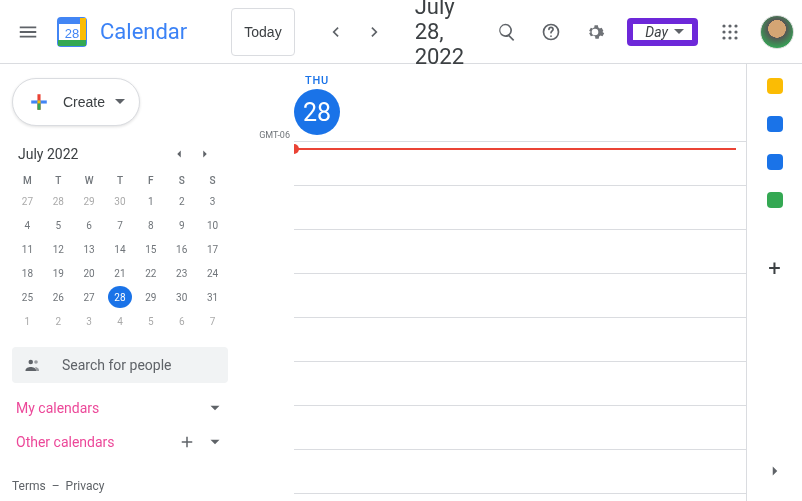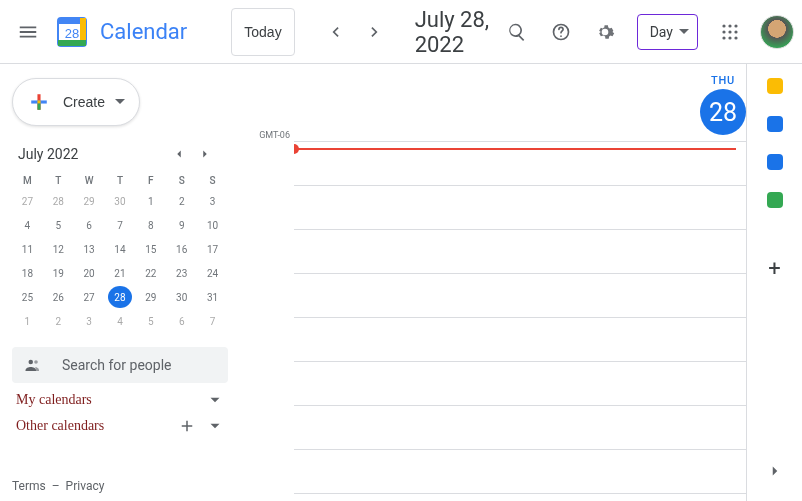--- a/index.html
+++ b/index.html
@@ -5,41 +5,41 @@
 * { box-sizing: border-box; margin: 0; padding: 0; }
 body { font-family: "Google Sans", Roboto, Arial, sans-serif; color: #3c4043; background: #fff; width: 802px; height: 501px; overflow: hidden; display: flex; flex-direction: column; }
 .header { height: 64px; display: flex; align-items: center; padding: 0 8px; border-bottom: 1px solid #dadce0; gap: 4px; }
 .icon-btn { width: 40px; height: 40px; border-radius: 50%; display: flex; align-items: center; justify-content: center; cursor: pointer; color: #5f6368; background: none; border: none; }
 .logo { display: flex; align-items: center; gap: 8px; cursor: pointer; margin-right: 40px; }
 .logo-mark { width: 40px; height: 40px; position: relative; }
 .logo-text { font-size: 22px; color: #3b82f6; }
 .today-btn { border: 1px solid #dadce0; background: #fff; border-radius: 4px; height: 48px; padding: 0 12px; font-size: 14px; color: #3c4043; cursor: pointer; margin-right: 16px; }
 .nav-arrows { display: flex; margin-right: 16px; }
 .header-date { font-size: 22px; color: #3c4043; flex: 1; }
-.view-select { border: 1px solid #6d28d9; border-radius: 4px; height: 36px; padding: 0 8px 0 12px; display: flex; align-items: center; gap: 6px; cursor: pointer; font-size: 14px; margin: 0 8px; }
+.view-select { border: 6px solid #6d28d9; border-radius: 4px; height: 28px; padding: 0 8px 0 12px; display: flex; align-items: center; gap: 6px; cursor: pointer; font-size: 14px; margin: 0 8px; font-style: italic; }
 .avatar { width: 34px; height: 34px; border-radius: 50%; background: radial-gradient(circle at 50% 40%, #d4a574 35%, #555 36%, #3a5 80%); margin-left: 6px; cursor: pointer; border: 1px solid #ddd; }
 .body { flex: 1; display: flex; overflow: hidden; }
 .sidebar { width: 248px; padding: 14px 20px 8px 12px; display: flex; flex-direction: column; overflow: hidden; }
 .create-btn { width: 128px; height: 48px; border-radius: 24px; border: 1px solid #dadce0; background: #fff; display: flex; align-items: center; padding: 0 12px; gap: 10px; font-size: 14px; color: #3c4043; cursor: pointer; box-shadow: 0 1px 3px rgba(0,0,0,.12); margin-bottom: 16px; }
 .plus-icon { width: 28px; height: 28px; position: relative; }
 .mini-hdr { display: flex; align-items: center; justify-content: space-between; font-size: 14px; color: #3c4043; padding: 0 6px 6px; }
 .mini-nav { display: flex; gap: 2px; }
 .mini-nav button { width: 24px; height: 24px; border: none; background: none; color: #5f6368; cursor: pointer; border-radius: 50%; }
 .mini-grid { display: grid; grid-template-columns: repeat(7, 1fr); text-align: center; font-size: 10px; color: #70757a; }
 .mini-dow { padding: 3px 0; font-weight: 500; }
 .mini-cell { padding: 4px 0; cursor: pointer; border-radius: 50%; width: 24px; height: 22px; margin: 1px auto; display: flex; align-items: center; justify-content: center; font-size: 10px; }
 .mini-cell.today { background: #1a73e8; color: #fff; }
 .mini-cell.other { color: #aaa; }
 .search-people { margin-top: 14px; background: #f1f3f4; border-radius: 4px; height: 36px; display: flex; align-items: center; padding: 0 12px; gap: 20px; color: #5f6368; font-size: 14px; cursor: text; }
-.cal-section { margin-top: 8px; display: flex; align-items: center; justify-content: space-between; font-size: 14px; color: #7f1d1d; cursor: pointer; padding: 0 4px; font-family: Liberation Serif, serif; }
+.cal-section { margin-top: 16px; display: flex; align-items: center; justify-content: space-between; font-size: 14px; color: #ec4899; cursor: pointer; padding: 0 4px; }
 .cal-section .controls { display: flex; gap: 10px; color: #5f6368;}
 .footer-links { margin-top: auto; padding-top: 12px; font-size: 12px; color: #5f6368; display: flex; gap: 6px; align-items: flex-end;}
 .footer-links a { color: #5f6368; text-decoration: none; cursor: pointer;}
 .main { flex: 1; position: relative; display: flex; flex-direction: column; }
-.day-header { display: flex; padding-left: 46px; justify-content: flex-end; }
+.day-header { display: flex; padding-left: 46px; }
 .day-col-hdr { padding: 10px 0 6px; }
 .day-dow { font-size: 11px; letter-spacing: .8px; color: #1a73e8; font-weight: 500; text-align: center; width: 46px;}
 .day-num-circle { width: 46px; height: 46px; border-radius: 50%; background: #1a73e8; color: #fff; display: flex; align-items: center; justify-content: center; font-size: 25px; margin-top: 2px; cursor: pointer; }
 .tz-label { position: absolute; left: 0; top: 66px; font-size: 9px; color: #70757a; width: 46px; text-align: right; padding-right: 4px;}
 .grid { flex: 1; position: relative; margin-left: 46px; border-top: 1px solid #dadce0; overflow: hidden; }
 .hour-row { height: 44px; border-bottom: 1px solid #dadce0; position: relative; }
 .now-line { position: absolute; left: 0; right: 10px; height: 2px; background: #ea4335; }
 .now-dot { position: absolute; left: -5px; top: -4px; width: 10px; height: 10px; border-radius: 50%; background: #ea4335; }
 .sidepanel { width: 56px; border-left: 1px solid #dadce0; display: flex; flex-direction: column; align-items: center; padding-top: 12px; gap: 18px; }
 .sp-item { width: 20px; height: 20px; display:flex; align-items:center; justify-content:center; cursor: pointer; }

